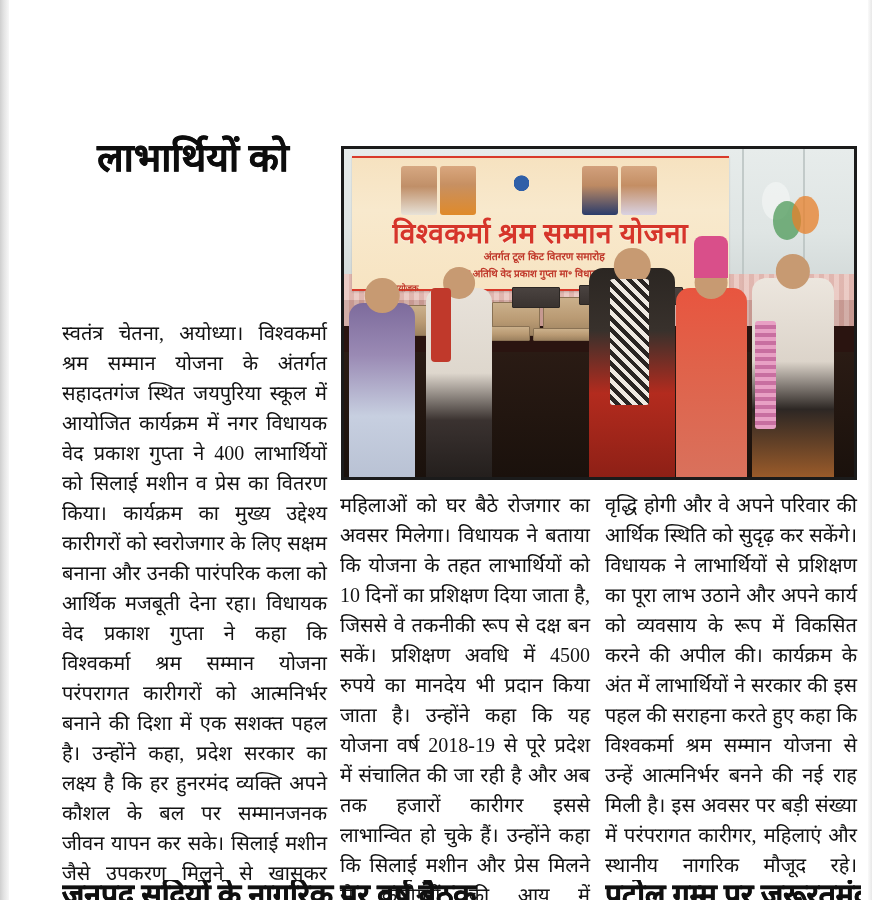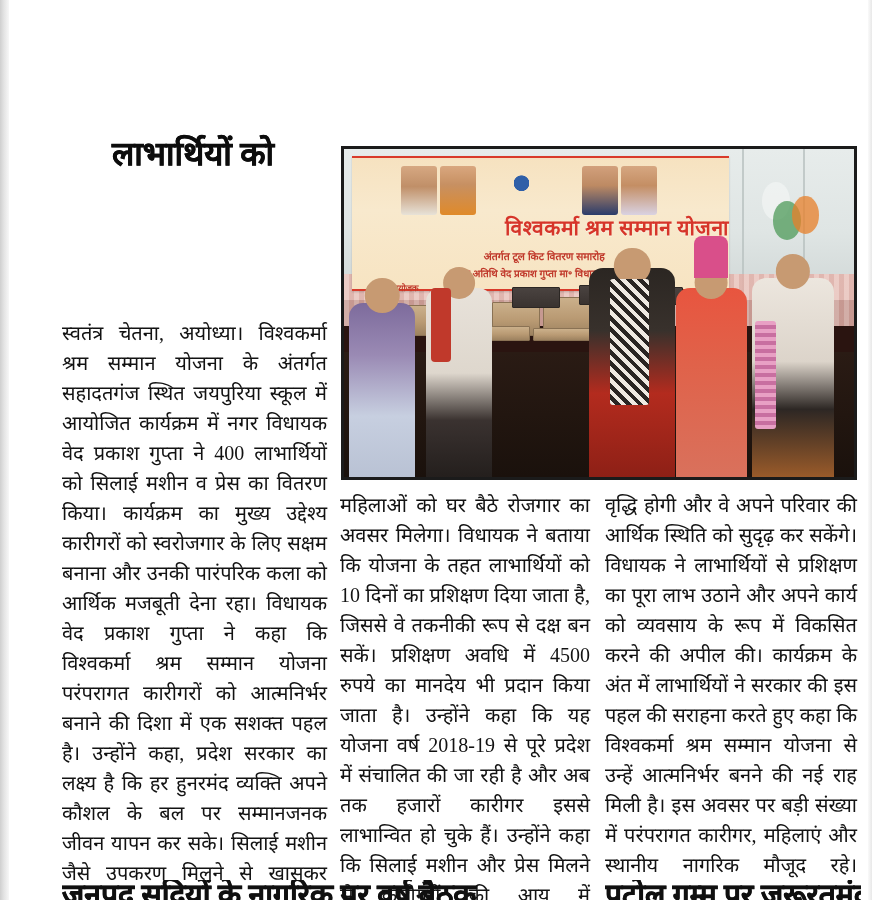--- a/index.html
+++ b/index.html
@@ -55,21 +55,21 @@
   .headline .hl-line { display: block; }
 
   
   .deck {
     position: absolute;
     left: 62px;
     top: 132px;
     width: 262px;
     font-family: "Liberation Serif", "DejaVu Serif", serif;
     font-weight: bold;
-    font-size: 33px;
+    font-size: 39px;
     line-height: 1.35;
     text-align: center;
     color: #0d0d0d;
     -webkit-text-stroke: 0.35px #0d0d0d;
   }
   .deck .deck-line { display: block; }
 
   
   .col {
     position: absolute;
@@ -153,24 +153,24 @@
     left: 43%;
     top: 14%;
     width: 4%;
     height: 46%;
     background: radial-gradient(circle at 50% 45%, #2f5fa8 0%, #2f5fa8 48%, transparent 52%);
   }
   .banner-title {
     position: absolute;
     left: 0; right: 0;
     top: 42%;
-    text-align: right;
+    text-align: center;
     color: #d6352a;
     font-weight: bold;
-    font-size: 21px;
+    font-size: 28px;
     letter-spacing: 0.5px;
     text-shadow: 0 1px 0 rgba(255,255,255,.5);
     white-space: nowrap;
     font-family: "Liberation Serif", "DejaVu Serif", serif;
   }
   .banner-sub1, .banner-sub2, .banner-sub3 {
     position: absolute;
     left: 8px; right: 0;
     text-align: center;
     color: #c0392b;

